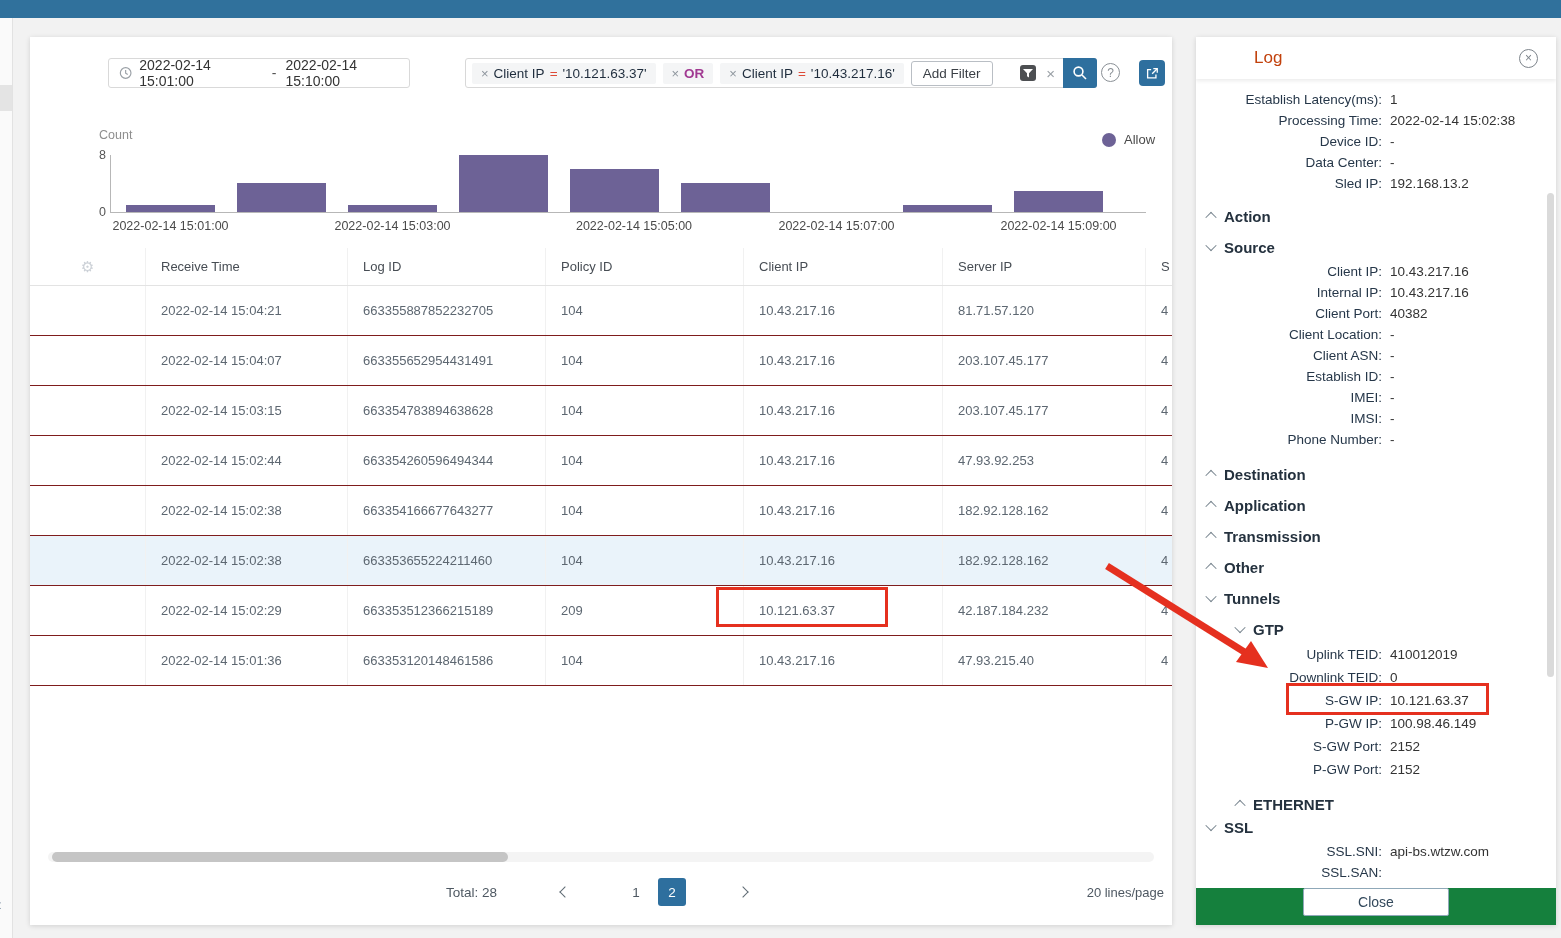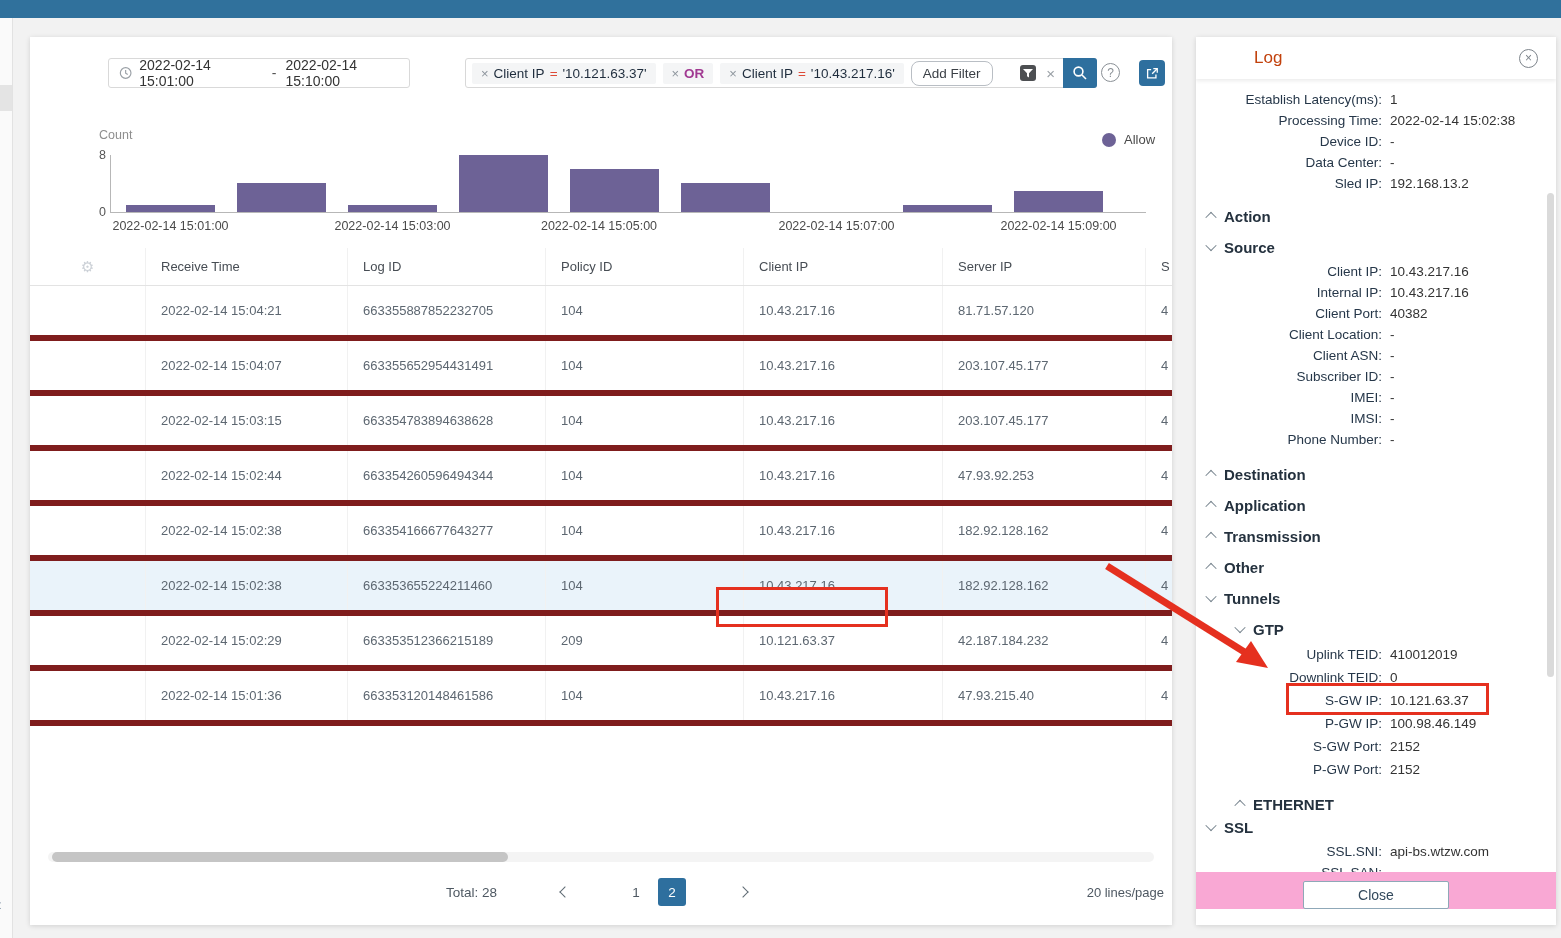--- a/index.html
+++ b/index.html
@@ -18,21 +18,21 @@
   .date-range{position:absolute;left:78px;top:0;width:302px;height:30px;border:1px solid #d9d9d9;border-radius:3px;
     display:flex;align-items:center;gap:7px;padding:0 0 0 10px;box-sizing:border-box;font-size:14px;color:#333;cursor:pointer;background:#fff;}
   .date-sep{color:#555;margin:0 2px;}
   .filterbar{position:absolute;left:435px;top:0;width:632px;height:30px;border:1px solid #d8d8d8;border-radius:3px;
     display:flex;align-items:center;box-sizing:border-box;padding-left:6px;background:#fff;}
   .chip{display:inline-flex;align-items:center;gap:5px;background:#f4f5f6;border-radius:2px;padding:3px 9px;margin-right:7px;
     font-size:13.5px;color:#1f2d3d;cursor:pointer;white-space:nowrap;}
   .chip-x{color:#8d959d;font-size:13px;}
   .chip-op{color:#dd4a37;}
   .chip-or{color:#a13a92;font-weight:bold;}
-  .add-filter{border:1px solid #b9bec4;border-radius:8px;background:#fff;color:#3a3f45;font-size:13.5px;
+  .add-filter{border:1px solid #b9bec4;border-radius:3px;background:#fff;color:#3a3f45;font-size:13.5px;
     padding:4px 11px;cursor:pointer;font-family:inherit;}
   .fb-spacer{flex:1;}
   .icon-btn{display:inline-flex;align-items:center;justify-content:center;cursor:pointer;border:none;background:transparent;padding:0;}
   .funnel-btn{width:20px;height:20px;margin-right:8px;}
   .clear-x{color:#9aa0a6;font-size:15px;margin-right:8px;cursor:pointer;}
   .search-btn{width:34px;height:30px;background:#2e6f9e;border:none;border-radius:0 3px 3px 0;margin:-1px -1px -1px 0;cursor:pointer;
     display:flex;align-items:center;justify-content:center;}
   .help-circle{position:absolute;left:1071px;top:5px;width:19px;height:19px;border:1.4px solid #8a9096;border-radius:50%;
     color:#8a9096;font-size:12px;display:flex;align-items:center;justify-content:center;cursor:pointer;box-sizing:border-box;}
   .export-btn{position:absolute;left:1109px;top:2px;width:26px;height:26px;background:#2e6f9e;border:none;border-radius:4px;
@@ -46,21 +46,21 @@
   .ytick{position:absolute;width:26px;text-align:right;font-size:12.5px;color:#555;}
   .ytick-top{left:50px;top:111px;}
   .ytick-zero{left:50px;top:168px;}
   .plot{position:absolute;left:80px;top:118px;width:1035px;height:57px;border-left:1px solid #b7b7b7;border-bottom:1px solid #b7b7b7;}
   .bar{position:absolute;bottom:0;}
   .xtick{position:absolute;top:64px;transform:translateX(-50%);font-size:12.5px;color:#4a4a4a;white-space:nowrap;}
 
   
   .table{position:absolute;left:0;top:211px;width:1175px;}
   .trow{display:grid;grid-template-columns:115px 202px 198px 198px 199px 203px 60px;align-items:center;
-    border-bottom:6px solid #7f1d1d;font-size:13px;color:#5d6771;}
+    border-bottom:1px solid #7f1d1d;font-size:13px;color:#5d6771;}
   .trow>div{padding-left:15px;border-left:1px solid #f1f1f1;height:100%;display:flex;align-items:center;overflow:hidden;white-space:nowrap;}
   .trow>div:first-child{border-left:none;justify-content:center;padding-left:0;}
   .thead{height:37px;color:#474d54;border-bottom:1px solid #e3e3e3;}
   .tbody-row{height:49px;cursor:pointer;background:#fff;}
   .tbody-row.hl{background:#eaf3fa;}
   .gear{font-size:15px;color:#ccd1d7;cursor:pointer;}
 
   
   .hscroll{position:absolute;left:18px;top:815px;width:1106px;height:10px;background:#f4f4f4;border-radius:5px;cursor:pointer;}
   .hthumb{position:absolute;left:4px;top:0;width:456px;height:10px;background:#c5c5c5;border-radius:5px;}
@@ -87,22 +87,22 @@
   .f-row{display:flex;height:21px;align-items:center;font-size:13.5px;}
   .f-row.gtp{height:23px;}
   .f-label{width:186px;text-align:right;color:#263749;flex:none;}
   .f-value{margin-left:8px;color:#333;}
   .sec{display:flex;align-items:center;height:20px;gap:9px;cursor:pointer;}
   .sec-label{font-weight:bold;font-size:15px;color:#24313e;}
   .chev-up{display:inline-block;width:7px;height:7px;border-right:1.5px solid #77848e;border-bottom:1.5px solid #77848e;transform:rotate(-135deg) translate(-1px,-1px);}
   .chev-down{display:inline-block;width:7px;height:7px;border-right:1.5px solid #77848e;border-bottom:1.5px solid #77848e;transform:rotate(45deg) translate(-1px,-1px);}
   .ind0{padding-left:11px;} .ind1{padding-left:40px;}
   .panel-scrollbar{position:absolute;right:2px;top:156px;width:7px;height:484px;border-radius:4px;background:#dadada;z-index:4;cursor:pointer;}
-  .panel-footer{position:absolute;left:0;bottom:16px;width:360px;height:37px;background:#f9a8d4;z-index:5;
-    display:flex;align-items:flex-end;justify-content:center;}
+  .panel-footer{position:absolute;left:0;bottom:0;width:360px;height:37px;background:#15803d;z-index:5;
+    display:flex;align-items:flex-start;justify-content:center;}
   .close-btn{width:146px;height:28px;background:#fff;border:1px solid #8fa8b8;border-radius:2px;color:#33495c;
     font-size:14px;cursor:pointer;font-family:inherit;}
 
   
   .anno{position:absolute;border:3px solid #e5301f;z-index:40;pointer-events:none;}
   .anno-1{left:716px;top:587px;width:166px;height:34px;}
   .anno-2{left:1286px;top:683px;width:197px;height:26px;}
   .anno-arrow{position:absolute;left:0;top:0;width:1561px;height:938px;z-index:40;pointer-events:none;}
 </style>
 </head>
@@ -185,21 +185,21 @@
           <div class="bar" style="left: 126px; width: 89px; height: 29px; background: rgb(109, 98, 150);"></div>
           <div class="bar" style="left: 237px; width: 89px; height: 7px; background: rgb(109, 98, 150);"></div>
           <div class="bar" style="left: 348px; width: 89px; height: 57px; background: rgb(109, 98, 150);"></div>
           <div class="bar" style="left: 459px; width: 89px; height: 43px; background: rgb(109, 98, 150);"></div>
           <div class="bar" style="left: 570px; width: 89px; height: 29px; background: rgb(109, 98, 150);"></div>
           <div class="bar" style="left: 681px; width: 89px; height: 0px; background: rgb(109, 98, 150);"></div>
           <div class="bar" style="left: 792px; width: 89px; height: 7px; background: rgb(109, 98, 150);"></div>
           <div class="bar" style="left: 903px; width: 89px; height: 21px; background: rgb(109, 98, 150);"></div>
           <div class="xtick" style="left: 59.5px;">2022-02-14 15:01:00</div>
           <div class="xtick" style="left: 281.5px;">2022-02-14 15:03:00</div>
-          <div class="xtick" style="left: 488px;">2022-02-14 15:05:00</div>
+          <div class="xtick" style="left: 523px;">2022-02-14 15:05:00</div>
           <div class="xtick" style="left: 725.5px;">2022-02-14 15:07:00</div>
           <div class="xtick" style="left: 947.5px;">2022-02-14 15:09:00</div>
         </div>
     </div>
 
     <div class="table">
       <div class="trow thead">
         <div>
             <span class="gear">⚙</span>
           </div>
@@ -355,21 +355,21 @@
           </div>
         <div class="f-row">
             <span class="f-label">Client Location:</span>
             <span class="f-value">-</span>
           </div>
         <div class="f-row">
             <span class="f-label">Client ASN:</span>
             <span class="f-value">-</span>
           </div>
         <div class="f-row">
-            <span class="f-label">Subscriber ID:</span>
+            <span class="f-label">Establish ID:</span>
             <span class="f-value">-</span>
           </div>
         <div class="f-row">
             <span class="f-label">IMEI:</span>
             <span class="f-value">-</span>
           </div>
         <div class="f-row">
             <span class="f-label">IMSI:</span>
             <span class="f-value">-</span>
           </div>

